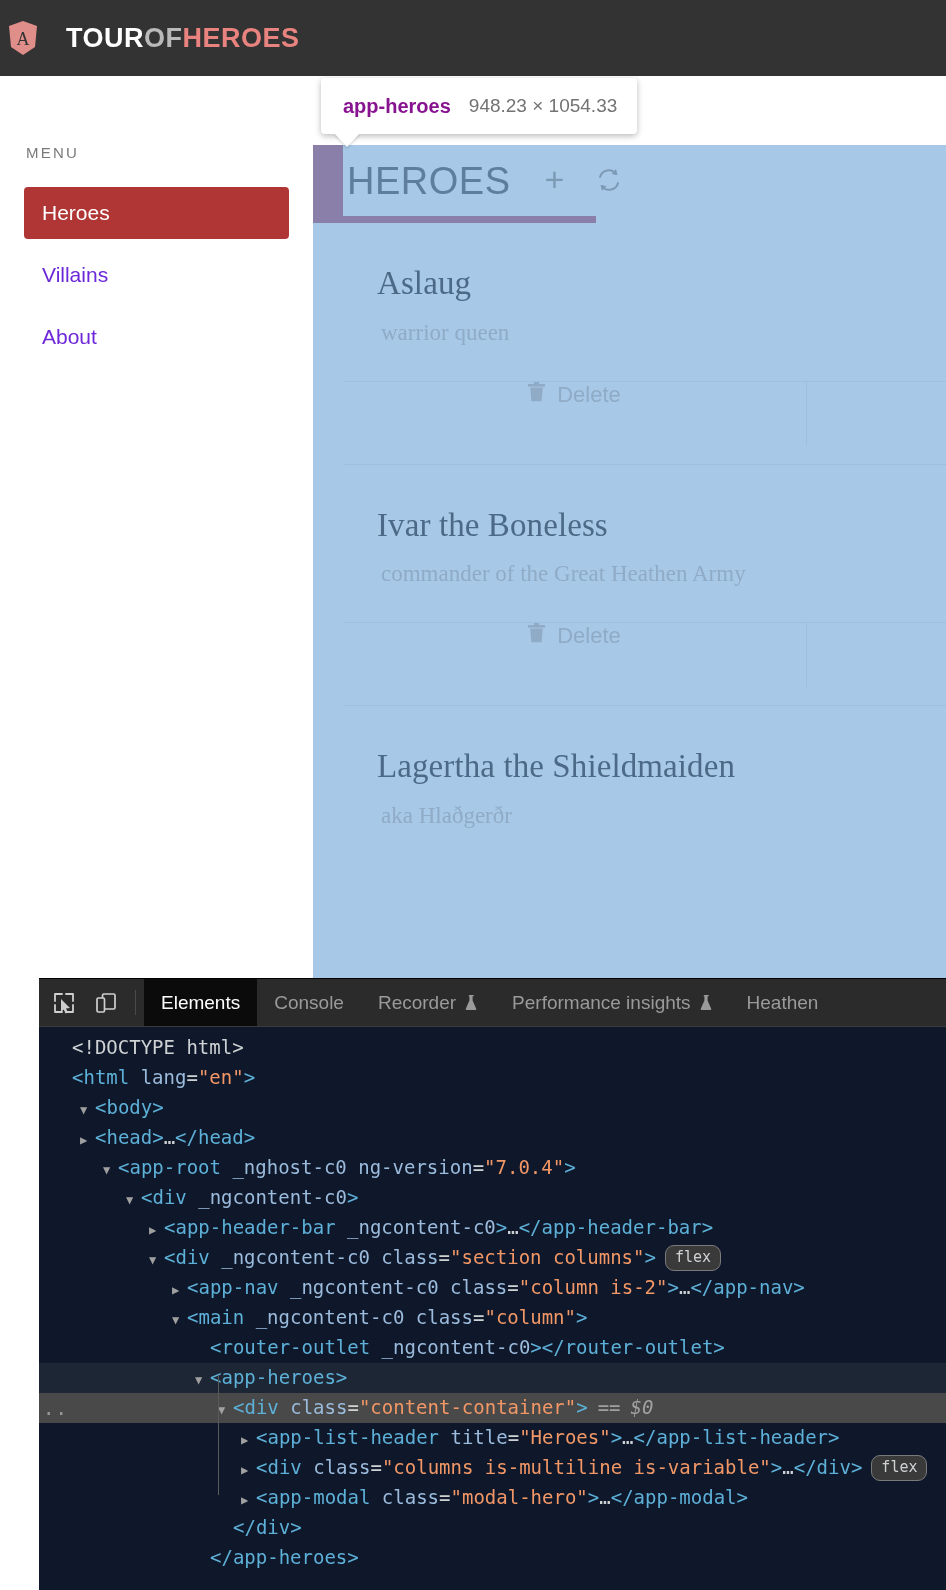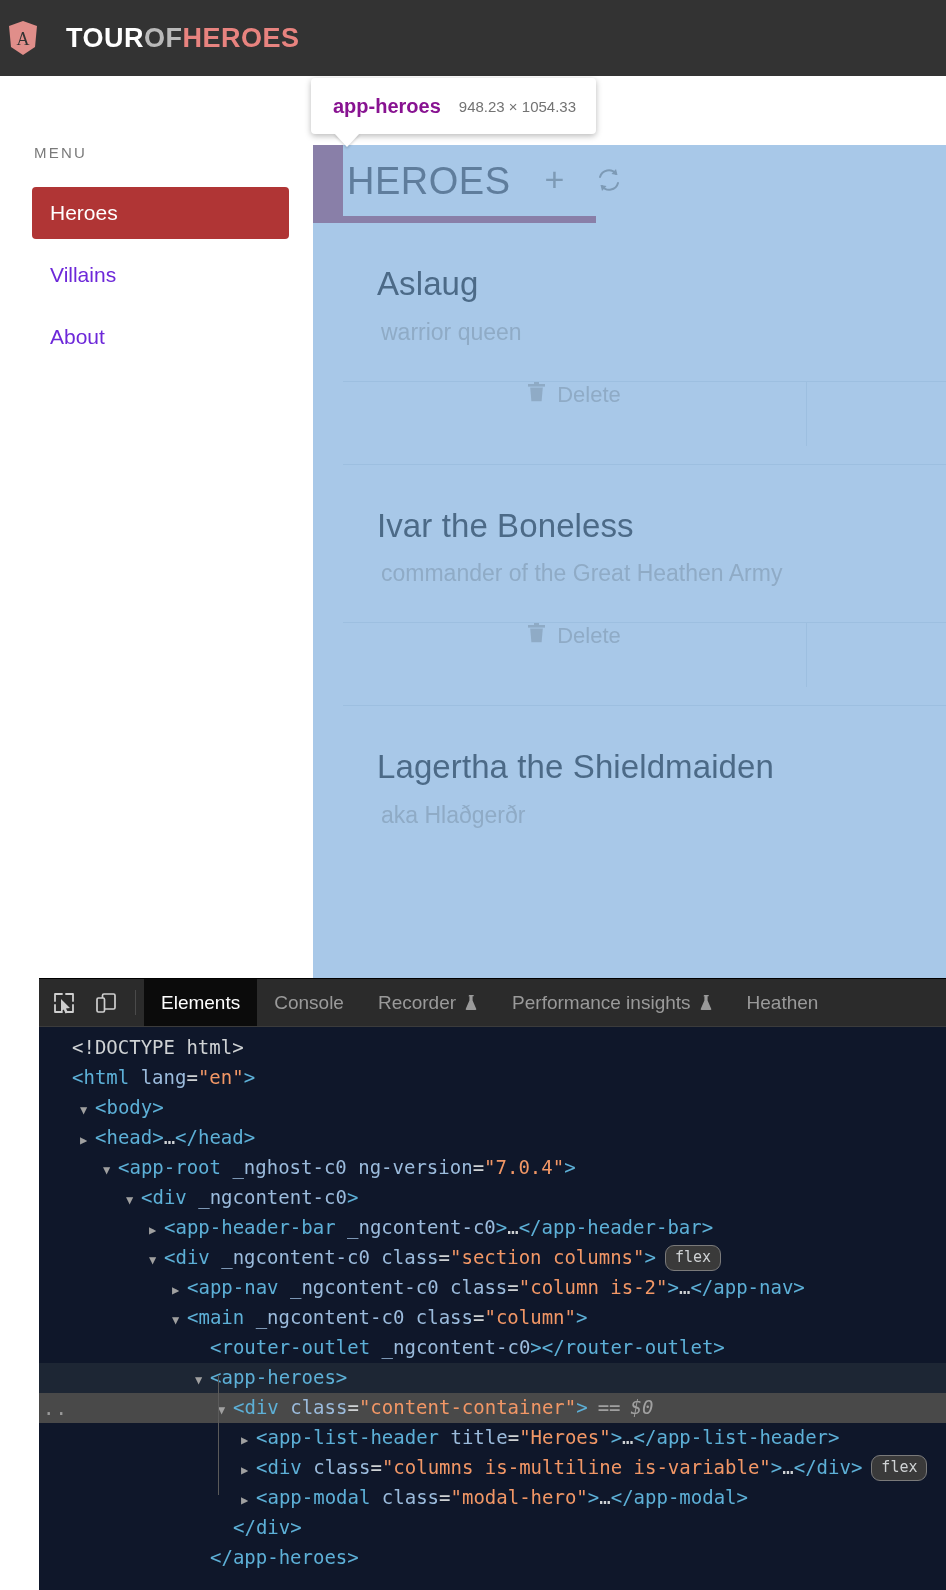--- a/index.html
+++ b/index.html
@@ -59,21 +59,21 @@
 
   
   .nav-col {
     position: absolute;
     left: 0;
     top: 76px;
     width: 313px;
     height: 796px;
     background: #ffffff;
     box-sizing: border-box;
-    padding: 68px 24px 0 32px;
+    padding: 68px 24px 0 24px;
   }
   .menu-label {
     font-size: 15px;
     letter-spacing: 2.2px;
     color: #7a7a7a;
     margin: 0 0 26px 2px;
     font-weight: 400;
   }
   .nav-item {
     display: block;
@@ -183,20 +183,21 @@
     position: relative;
   }
   .card-sep-top {
     height: 1px;
     background: #9dbfe0;
     width: 603px;
   }
   .card-body {
     padding: 42px 19px 30px 34px;
     box-sizing: border-box;
+    font-family: Liberation Serif, serif;
   }
   .hero-name {
     font-size: 33px;
     font-weight: 400;
     color: #4c6a87;
     line-height: 1.15;
     margin: 0 0 16px 0;
     letter-spacing: 0.1px;
   }
   .hero-desc {
@@ -232,42 +233,42 @@
     flex: none;
   }
   .delete-label {
     font-size: 22px;
     color: #8fabc6;
   }
 
   
   .dt-tooltip {
     position: absolute;
-    left: 311px;
+    left: 321px;
     top: 78px;
     height: 56px;
     background: #ffffff;
     border-radius: 4px;
     box-shadow: 0 2px 6px rgba(0,0,0,0.28);
     display: flex;
     align-items: center;
     padding: 0 20px 0 22px;
     box-sizing: border-box;
     z-index: 40;
     white-space: nowrap;
   }
   .dt-tt-tag {
     color: #881391;
     font-weight: bold;
     font-size: 20px;
     margin-right: 18px;
   }
   .dt-tt-dims {
     color: #737373;
-    font-size: 15px;
+    font-size: 19px;
   }
   .dt-tt-arrow {
     position: absolute;
     left: 334px;
     top: 133px;
     width: 0; height: 0;
     border-left: 13px solid transparent;
     border-right: 13px solid transparent;
     border-top: 14px solid #ffffff;
     z-index: 41;

